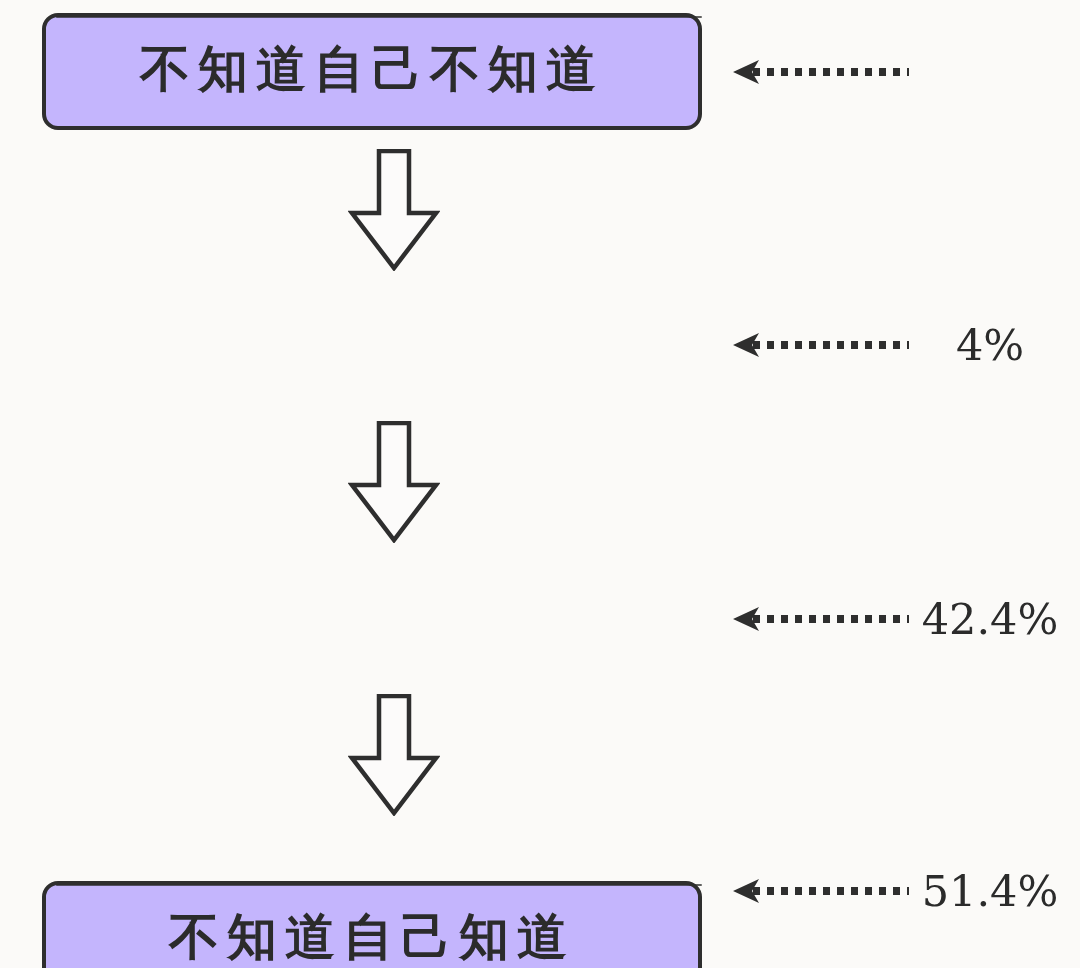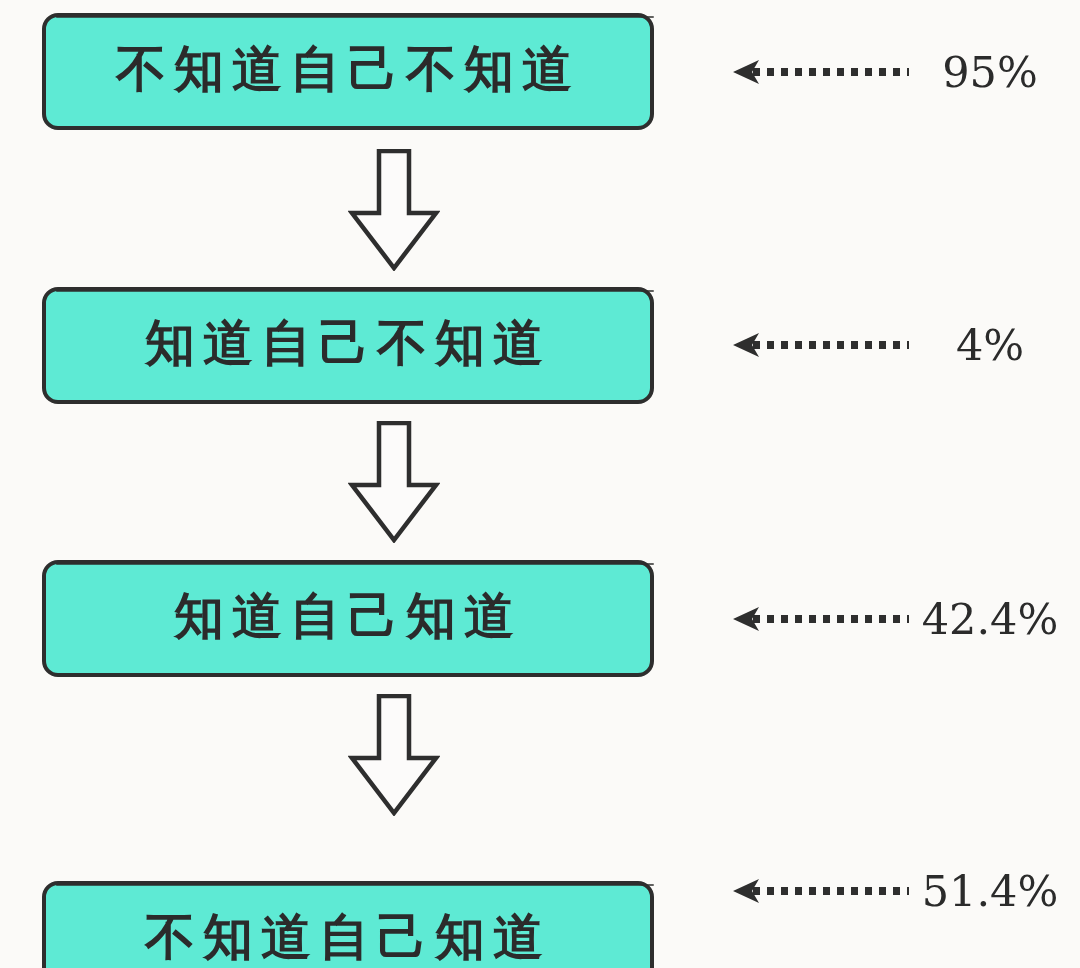--- a/index.html
+++ b/index.html
@@ -12,26 +12,26 @@
     width: 1080px;
     height: 968px;
     background: #fbfaf8;
     font-family: "DejaVu Serif", "Liberation Serif", serif;
     color: #2b2b2b;
     overflow: hidden;
   }
   .level-box {
     position: absolute;
     left: 42px;
-    width: 612px;
+    width: 660px;
     height: 117px;
     box-sizing: border-box;
     border: 4px solid #2e2e2e;
     border-radius: 16px;
-    background: #5eead4;
+    background: #c4b5fd;
     display: flex;
     align-items: center;
     justify-content: center;
   }
   
   .level-box::before {
     content: "";
     position: absolute;
     left: 10px;
     right: -4px;
@@ -90,42 +90,35 @@
 
 <div id="canvas">
 
   <div class="level-box top-1">
     <span class="level-label">不知道自己不知道</span>
   </div>
   <svg class="dotted-arrow dot-1" viewBox="0 0 180 26">
     <line x1="20" y1="13" x2="176" y2="13" stroke="#2e2e2e" stroke-width="8" stroke-dasharray="7 7"></line>
     <polygon points="0,13 26,1 19,13 26,25" fill="#2e2e2e"></polygon>
   </svg>
-  <div class="percent-label pct-1">95%</div>
 
   <svg class="down-arrow darr-1" viewBox="0 0 92 122">
     <polygon points="31,2 61,2 61,64 88,64 46,119 4,64 31,64" fill="#fcfbfa" stroke="#2e2e2e" stroke-width="4.5" stroke-linejoin="miter"></polygon>
   </svg>
 
-  <div class="level-box top-2">
-    <span class="level-label">知道自己不知道</span>
-  </div>
   <svg class="dotted-arrow dot-2" viewBox="0 0 180 26">
     <line x1="20" y1="13" x2="176" y2="13" stroke="#2e2e2e" stroke-width="8" stroke-dasharray="7 7"></line>
     <polygon points="0,13 26,1 19,13 26,25" fill="#2e2e2e"></polygon>
   </svg>
   <div class="percent-label pct-2">4%</div>
 
   <svg class="down-arrow darr-2" viewBox="0 0 92 122">
     <polygon points="31,2 61,2 61,64 88,64 46,119 4,64 31,64" fill="#fcfbfa" stroke="#2e2e2e" stroke-width="4.5" stroke-linejoin="miter"></polygon>
   </svg>
 
-  <div class="level-box top-3">
-    <span class="level-label">知道自己知道</span>
-  </div>
   <svg class="dotted-arrow dot-3" viewBox="0 0 180 26">
     <line x1="20" y1="13" x2="176" y2="13" stroke="#2e2e2e" stroke-width="8" stroke-dasharray="7 7"></line>
     <polygon points="0,13 26,1 19,13 26,25" fill="#2e2e2e"></polygon>
   </svg>
   <div class="percent-label pct-3">42.4%</div>
 
   <svg class="down-arrow darr-3" viewBox="0 0 92 122">
     <polygon points="31,2 61,2 61,64 88,64 46,119 4,64 31,64" fill="#fcfbfa" stroke="#2e2e2e" stroke-width="4.5" stroke-linejoin="miter"></polygon>
   </svg>
 

